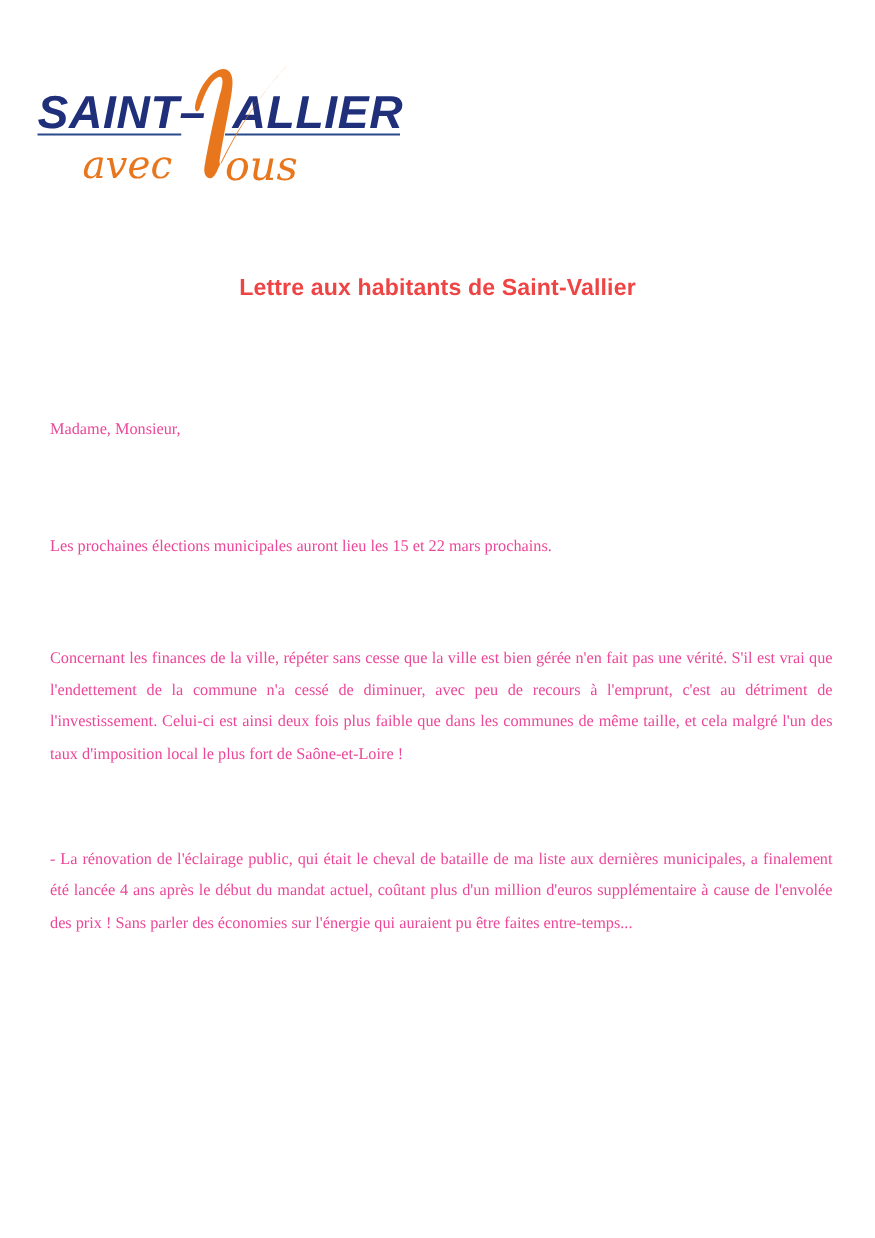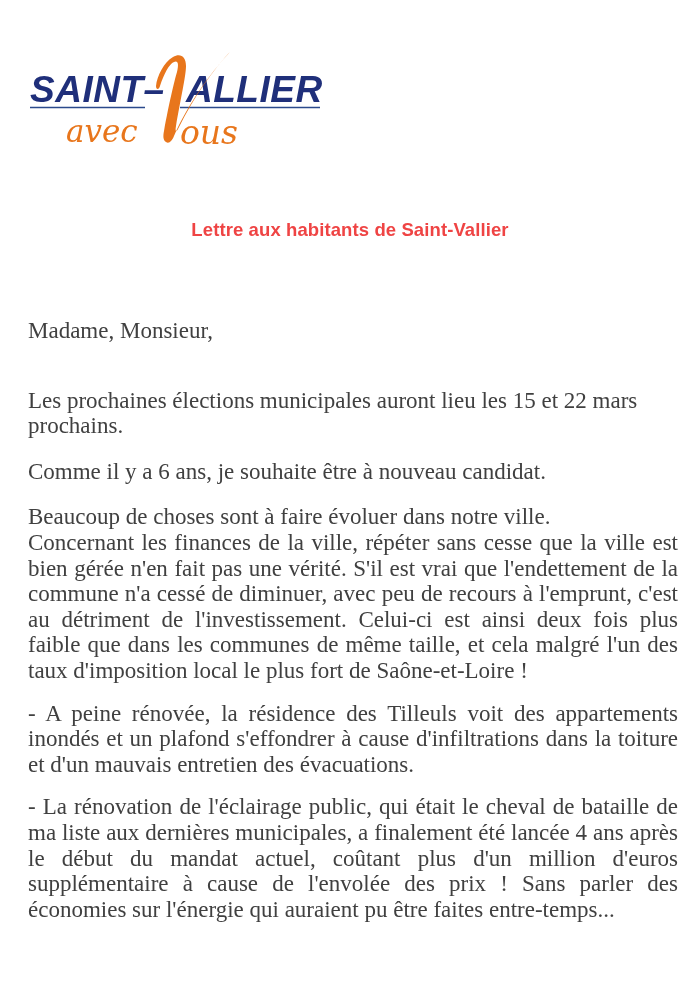--- a/index.html
+++ b/index.html
@@ -42,24 +42,24 @@
   }
 
   
   #letter-body {
     position: absolute;
     left: 28px;
     top: 318px;
     width: 650px;
   }
   .para {
-    font-size: 23px;
+    font-size: 13px;
     line-height: 25.6px;
-    color: #404040;
-    margin: 0;
+    color: #ec4899;
+    margin: 12px;
     text-align: justify;
     font-stretch: semi-condensed;
   }
   .para.noj { text-align: left; }
   .gap-lg  { height: 44px; }
   .gap-md  { height: 20px; }
   .gap-sm  { height: 17px; }
 </style>
 </head>
 <body>
@@ -89,27 +89,24 @@
 <h1 id="doc-title">Lettre aux habitants de Saint-Vallier</h1>
 
 <div id="letter-body">
 
   <p class="para noj">Madame, Monsieur,</p>
   <div class="gap-lg"></div>
 
   <p class="para noj">Les prochaines élections municipales auront lieu les 15 et 22 mars prochains.</p>
   <div class="gap-md"></div>
 
-  <p class="para noj">Comme il y a 6 ans, je souhaite être à nouveau candidat.</p>
   <div class="gap-md"></div>
 
-  <p class="para noj">Beaucoup de choses sont à faire évoluer dans notre ville.</p>
   <p class="para">Concernant les finances de la ville, répéter sans cesse que la ville est bien gérée n'en fait pas une vérité. S'il est vrai que l'endettement de la commune n'a cessé de diminuer, avec peu de recours à l'emprunt, c'est au détriment de l'investissement. Celui-ci est ainsi deux fois plus faible que dans les communes de même taille, et cela malgré l'un des taux d'imposition local le plus fort de Saône-et-Loire !</p>
   <div class="gap-sm"></div>
 
-  <p class="para">- A peine rénovée, la résidence des Tilleuls voit des appartements inondés et un plafond s'effondrer à cause d'infiltrations dans la toiture et d'un mauvais entretien des évacuations.</p>
   <div class="gap-sm"></div>
 
   <p class="para">- La rénovation de l'éclairage public, qui était le cheval de bataille de ma liste aux dernières municipales, a finalement été lancée 4 ans après le début du mandat actuel, coûtant plus d'un million d'euros supplémentaire à cause de l'envolée des prix ! Sans parler des économies sur l'énergie qui auraient pu être faites entre-temps...</p>
   <div class="gap-sm"></div>
 
 
 </div>
 
 </body></html>

